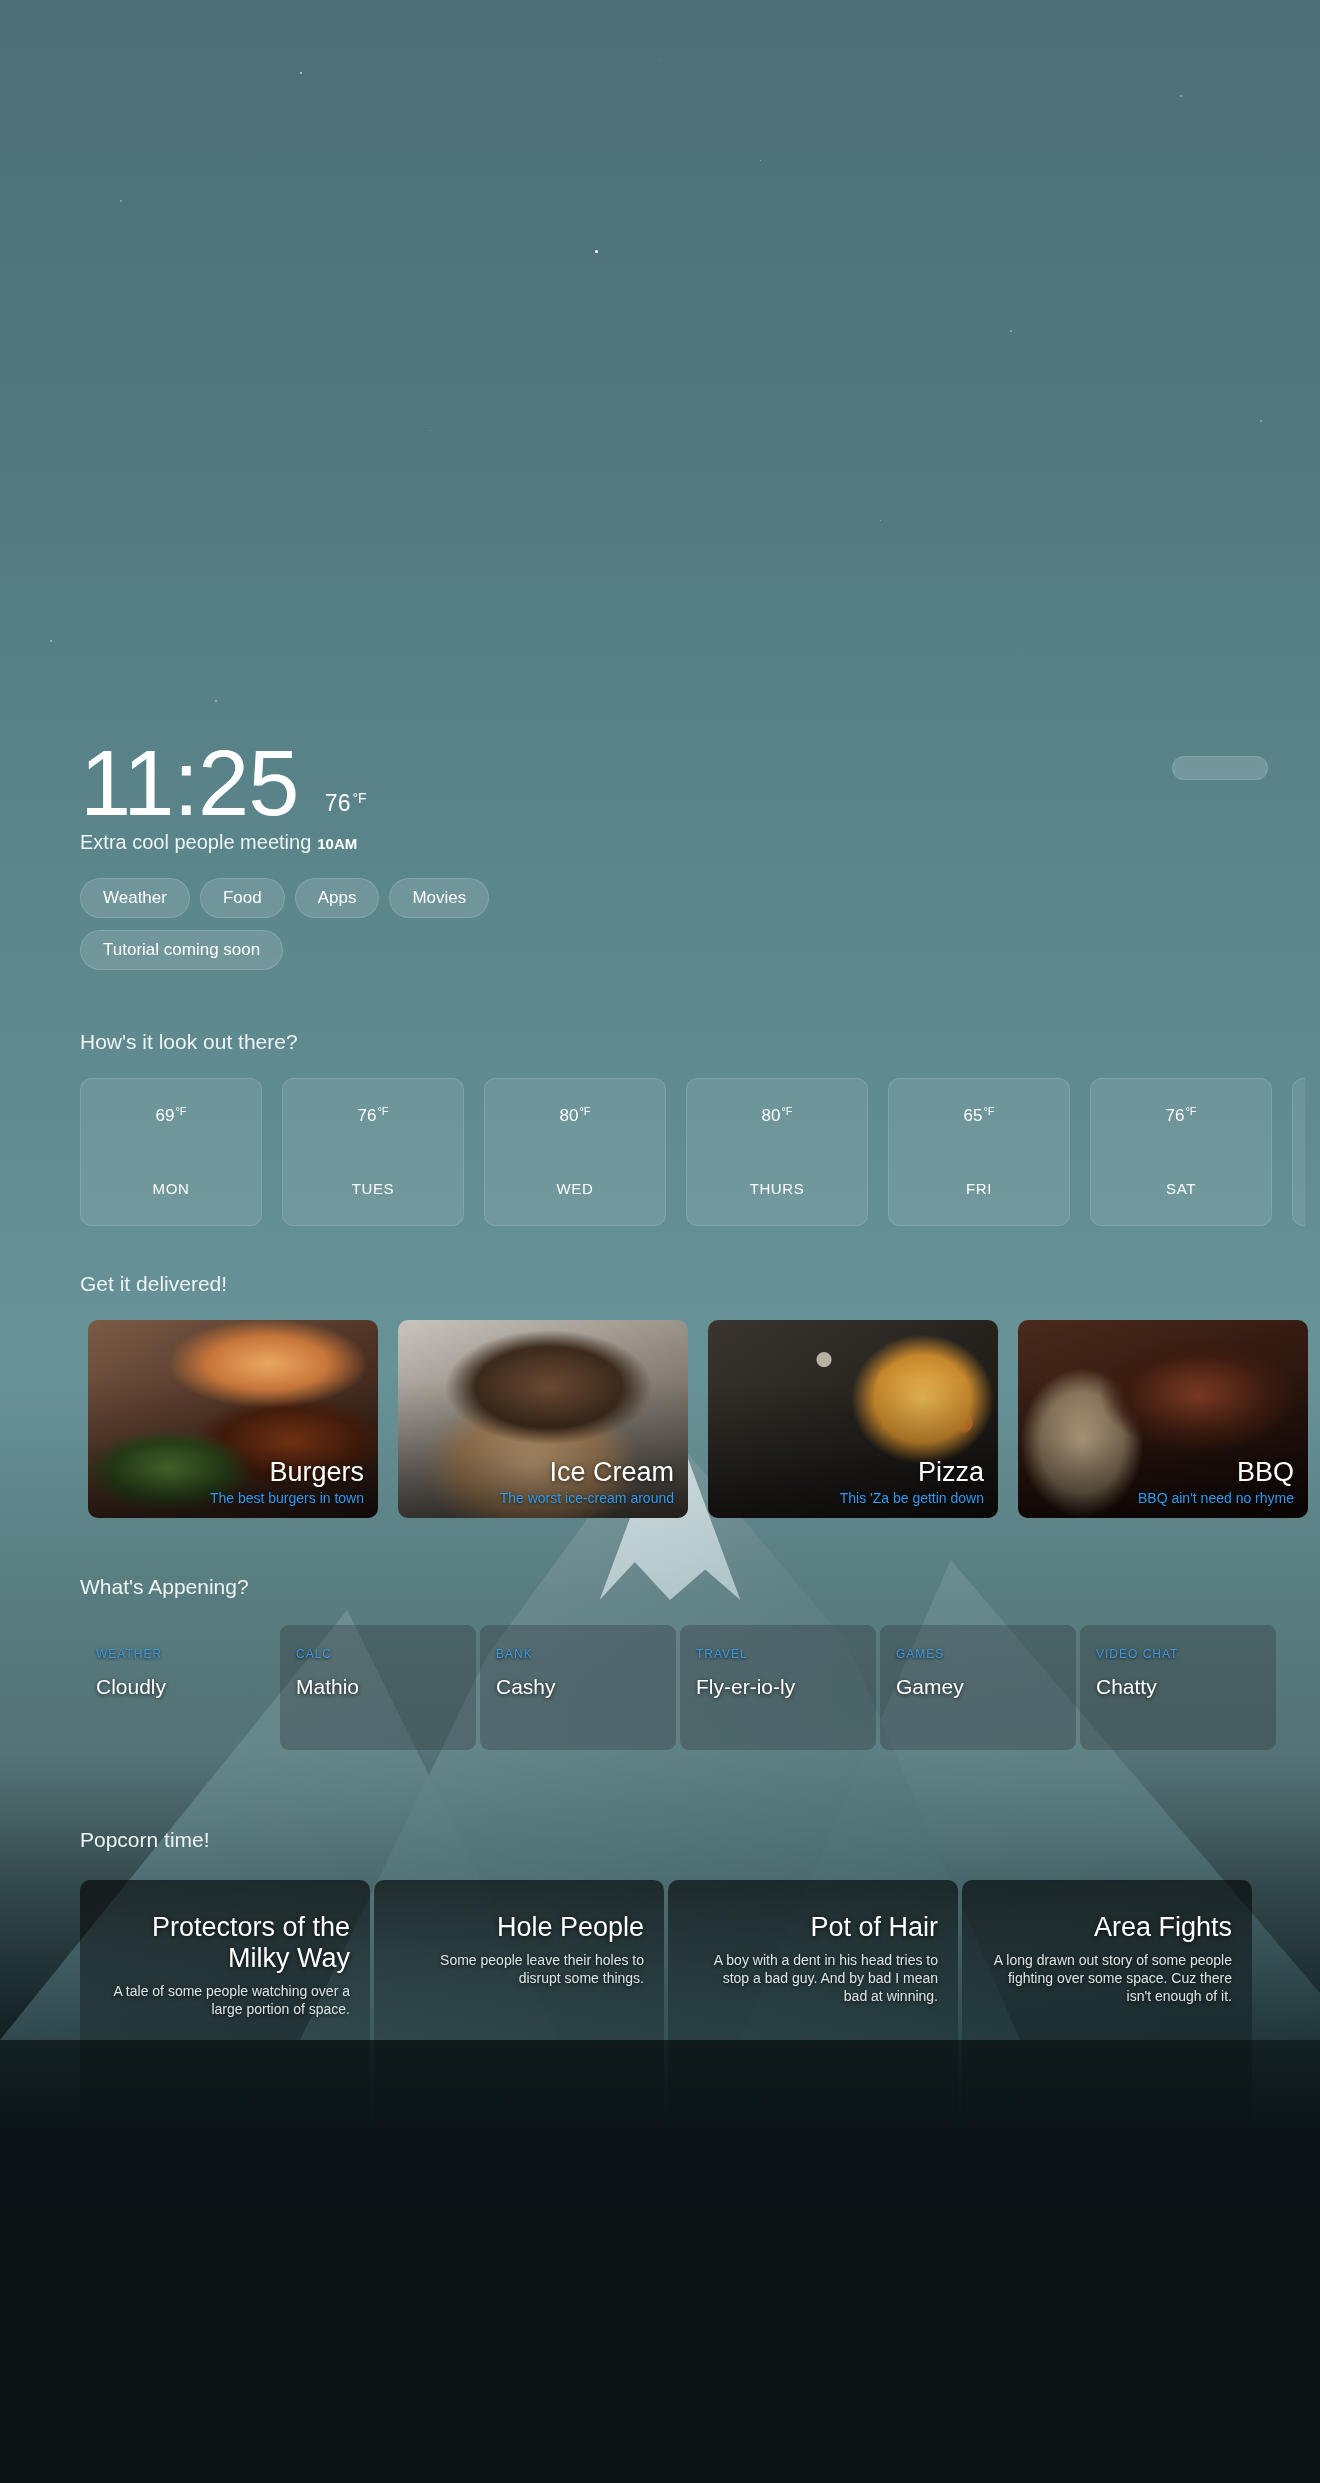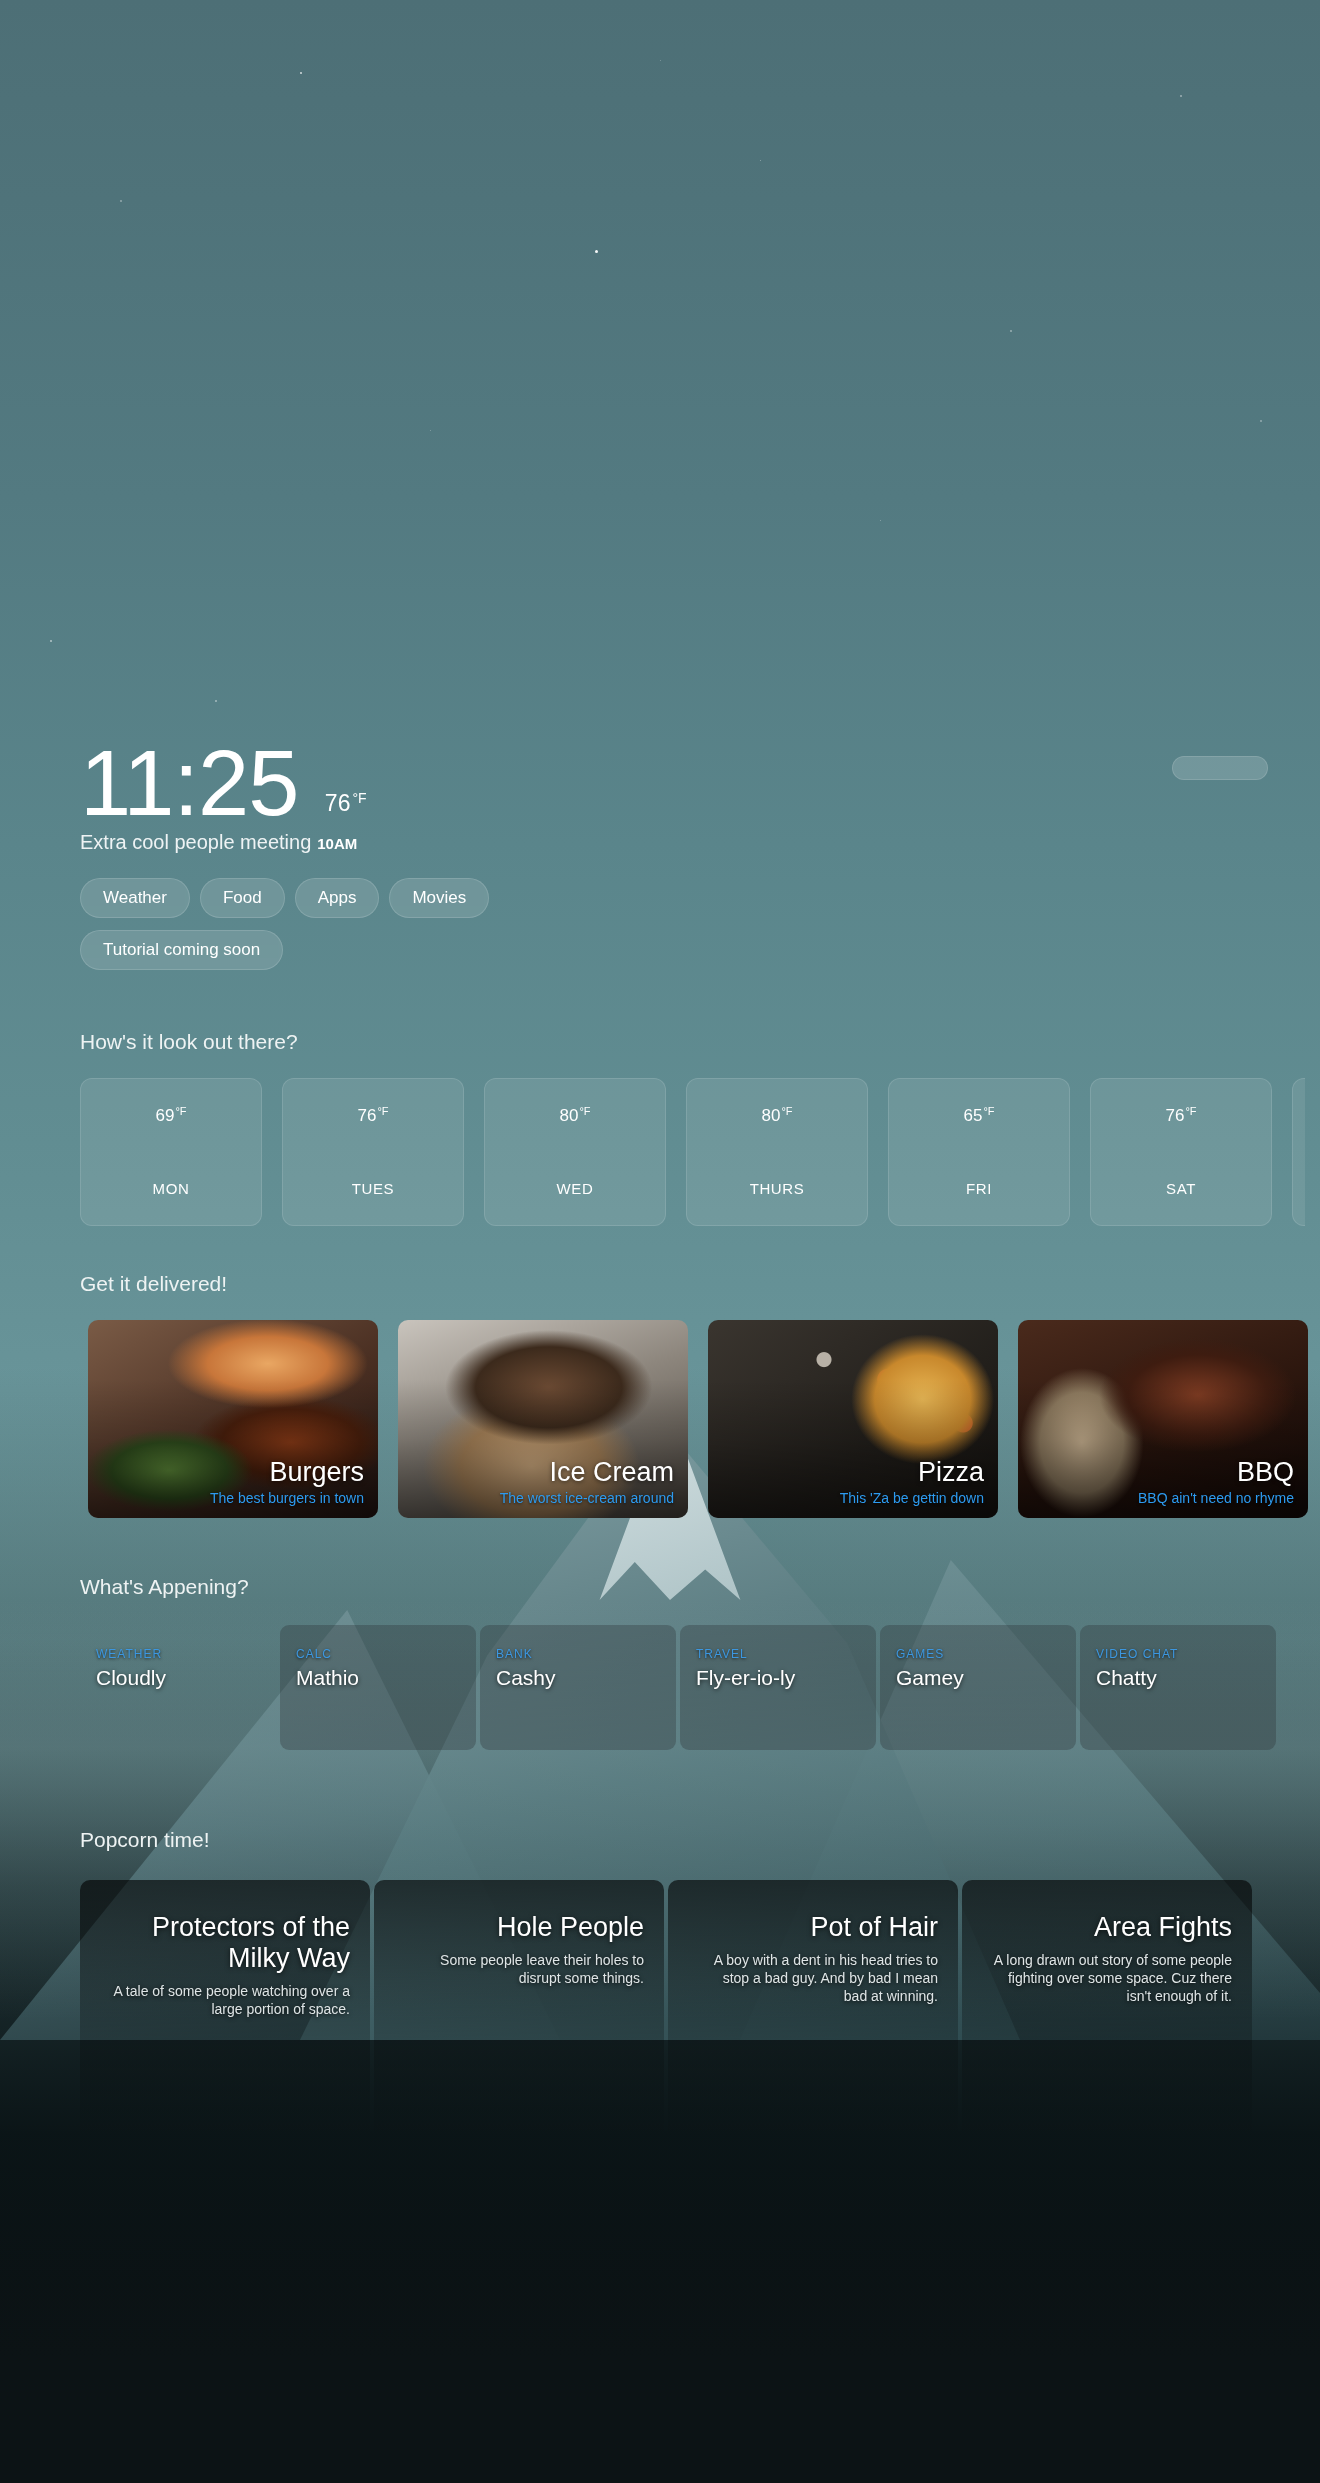--- a/index.html
+++ b/index.html
@@ -196,21 +196,21 @@
     width:1225px; height:125px;
     display:flex; gap:4px; overflow:hidden;
   }
   .acard {
     position:relative; flex:0 0 196px; height:125px;
     border-radius:9px; overflow:hidden;
   }
   .acard .atexts { position:absolute; left:16px; top:22px; }
   .acard .acat { font-size:12px; letter-spacing:1px; color:#3c97e0; font-weight:400;
     text-shadow:0 1px 3px rgba(0,0,0,.7); }
-  .acard .aname { font-size:21px; color:#fff; font-weight:400; margin-top:5px;
+  .acard .aname { font-size:21px; color:#fff; font-weight:400; margin-top:14px;
     text-shadow:0 1px 4px rgba(0,0,0,.7); }
 
   .img-weatherapp{background:
     radial-gradient(ellipse 28% 70% at 36% 40%, rgba(210,225,240,.55) 0%, rgba(0,0,0,0) 60%),
     linear-gradient(160deg,#15171a 0%,#0a0b0d 55%,#050506 100%);}
   .img-calc{background:
     linear-gradient(145deg,#b9b9b7 0%,#8d8d8b 48%,#6a6a68 100%);}
   .img-bank{background:
     radial-gradient(ellipse 50% 40% at 44% 22%, #cfcfcd 0%, rgba(0,0,0,0) 70%),
     linear-gradient(160deg,#9b9b99 0%,#6e6e6c 55%,#4a4a48 100%);}

